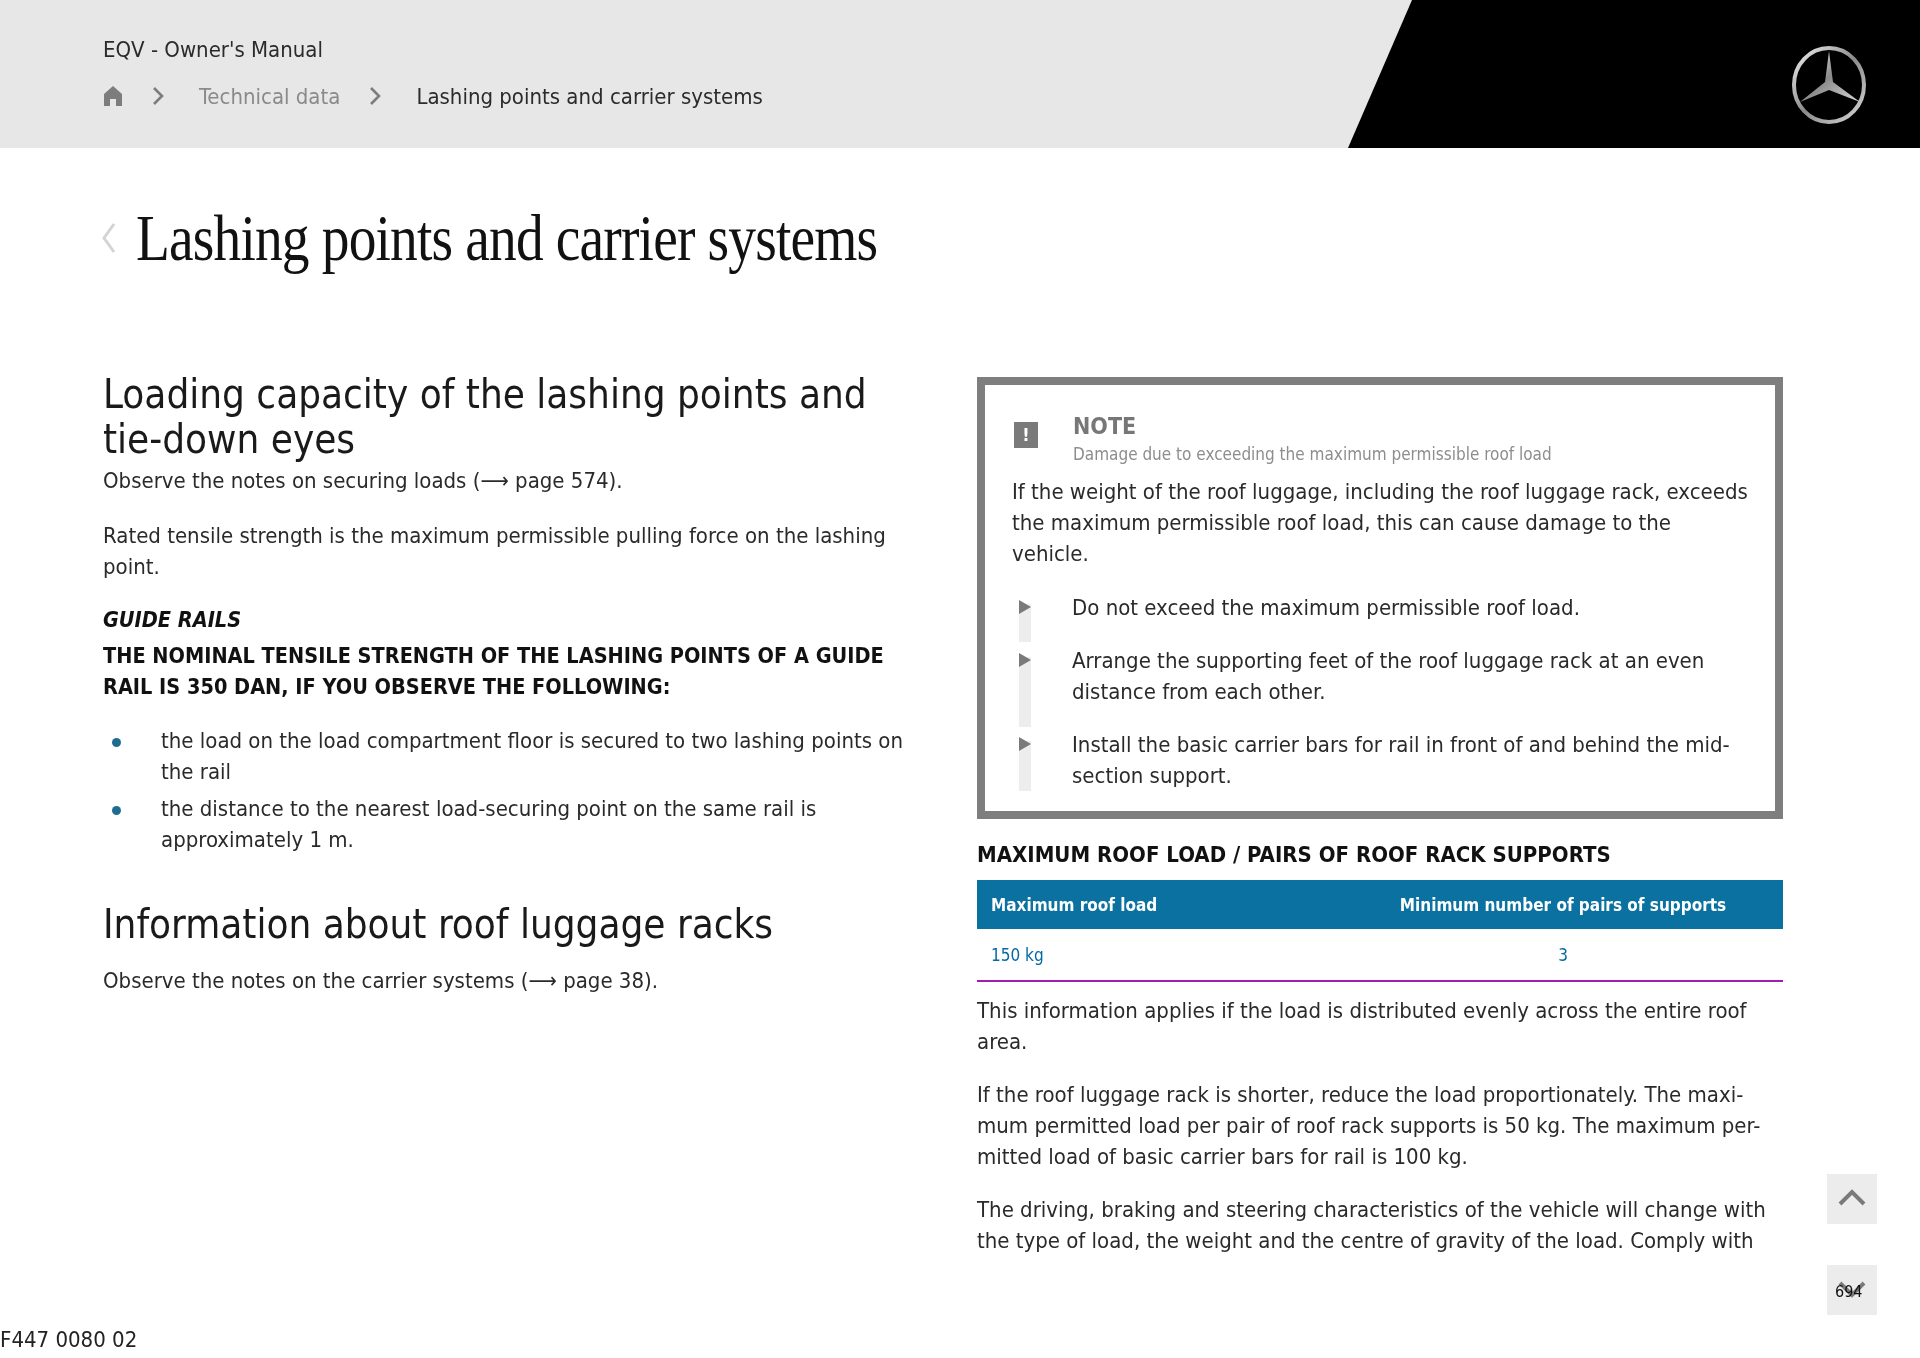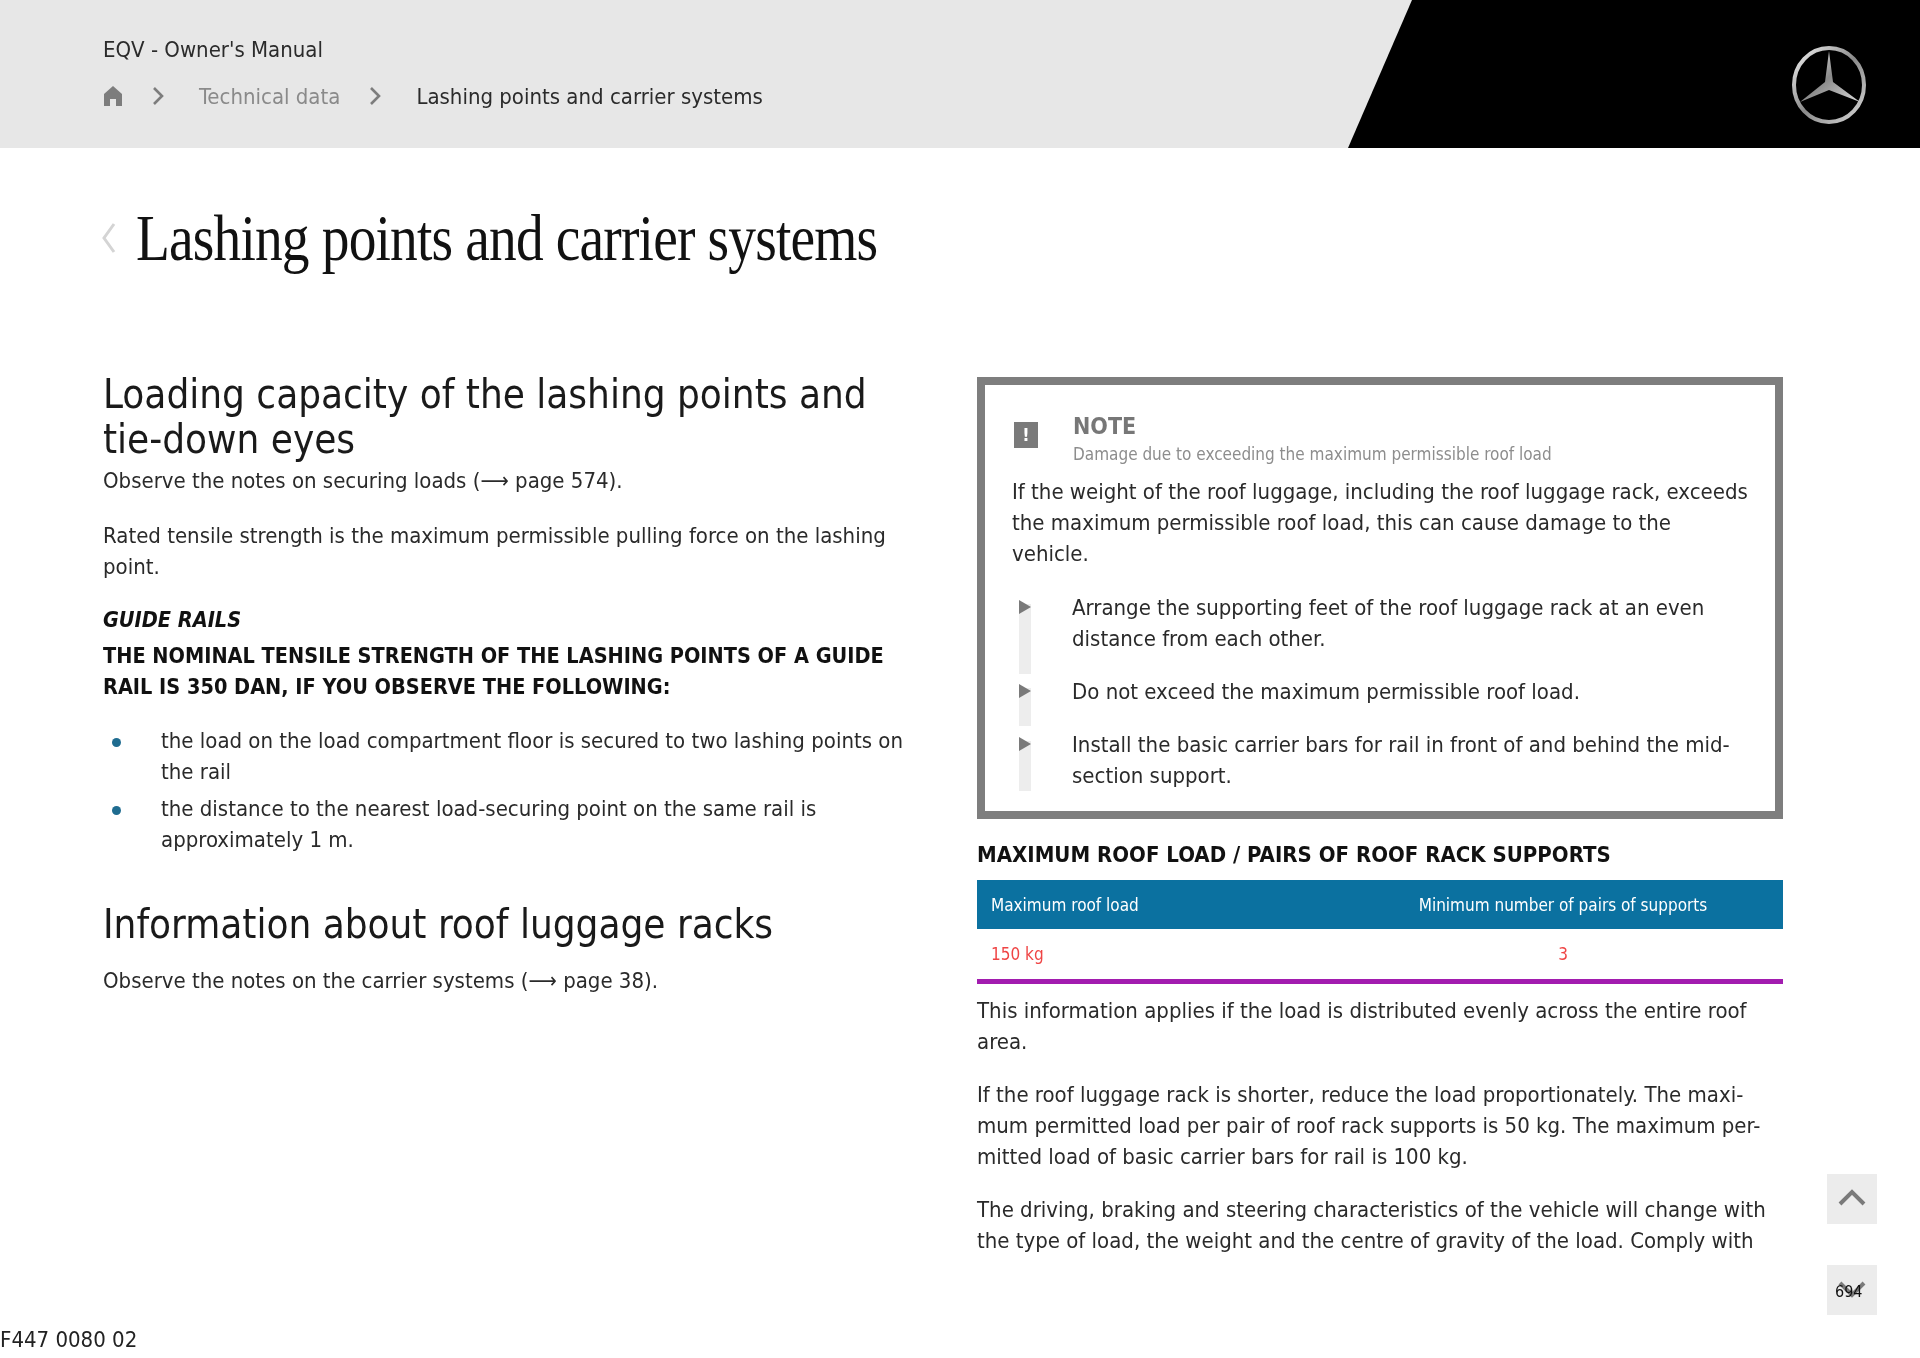--- a/index.html
+++ b/index.html
@@ -38,23 +38,23 @@
   .note-label { position: absolute; left: 88px; top: 28px; font-size: 23px; font-weight: 700; color: #777; }
   .note-subtitle { position: absolute; left: 88px; top: 59px; font-size: 17px; color: #8d8d8d; }
   .note-body { position: absolute; left: 27px; top: 91px; width: 740px; font-size: 22px; line-height: 31px; color: #2a2a2a; }
   .steps { position: absolute; left: 27px; top: 207px; width: 760px; list-style: none; }
   .steps li { position: relative; padding-left: 60px; font-size: 22px; line-height: 31px; color: #2a2a2a; margin-bottom: 22px; }
   .step-bar { position: absolute; left: 7px; top: 12px; width: 12px; background: #ededed; }
   .step-tri { position: absolute; left: 7px; top: 8px; width: 0; height: 0; border-top: 7px solid transparent; border-bottom: 7px solid transparent; border-left: 12px solid #7a7a7a; }
 
   .table-title { position: absolute; left: 977px; top: 842px; font-size: 22px; font-weight: 700; color: #111; }
   .table { position: absolute; left: 977px; top: 880px; width: 806px; border-collapse: collapse; }
-  .table th { background: #0b71a0; color: #fff; font-size: 17px; font-weight: 400; height: 49px; text-align: left; padding-left: 14px; }
+  .table th { background: #0b71a0; color: #fff; font-size: 17px; font-weight: 700; height: 49px; text-align: left; padding-left: 14px; }
   .table th.c2 { text-align: center; padding-left: 0; width: 440px; }
-  .table td { height: 52px; font-size: 17px; color: #ef4444; padding-left: 14px; border-bottom: 5px solid #a21caf; }
+  .table td { height: 52px; font-size: 17px; color: #0369a1; padding-left: 14px; border-bottom: 2px solid #a21caf; }
   .table td.c2 { text-align: center; padding-left: 0; }
 
   .right-text { position: absolute; left: 977px; top: 995px; width: 806px; }
   .right-text .p { margin-bottom: 22px; }
 
   
   .scroll-btn { position: absolute; left: 1827px; width: 50px; height: 50px; background: #ececec; }
   .scroll-up { top: 1174px; }
   .scroll-down { top: 1265px; }
   .page-num { position: absolute; left: 1835px; top: 1282px; font-size: 16px; color: #111; }
@@ -126,28 +126,28 @@
   <p class="p" style="margin-top:18px;">Observe the notes on the carrier systems (⟶ page 38).</p>
 </div>
 
 <div class="note-box">
   <div class="note-icon">!</div>
   <div class="note-label">NOTE</div>
   <div class="note-subtitle">Damage due to exceeding the maximum permissible roof load</div>
   <p class="note-body">If the weight of the roof luggage, including the roof luggage rack, exceeds the maximum permissible roof load, this can cause damage to the vehicle.</p>
   <ul class="steps">
     <li>
+      <span class="step-bar" style="height:38px;"></span>
+      <span class="step-tri"></span>
+      <span>Do not exceed the maximum permissible roof load.</span>
+    </li>
+    <li>
       <span class="step-bar" style="height:70px;"></span>
       <span class="step-tri"></span>
       <span>Arrange the supporting feet of the roof luggage rack at an even distance from each other.</span>
-    </li>
-    <li>
-      <span class="step-bar" style="height:38px;"></span>
-      <span class="step-tri"></span>
-      <span>Do not exceed the maximum permissible roof load.</span>
     </li>
     <li>
       <span class="step-bar" style="height:50px;"></span>
       <span class="step-tri"></span>
       <span>Install the basic carrier bars for rail in front of and behind the mid-section support.</span>
     </li>
   </ul>
 </div>
 
 <div class="table-title">MAXIMUM ROOF LOAD / PAIRS OF ROOF RACK SUPPORTS</div>

